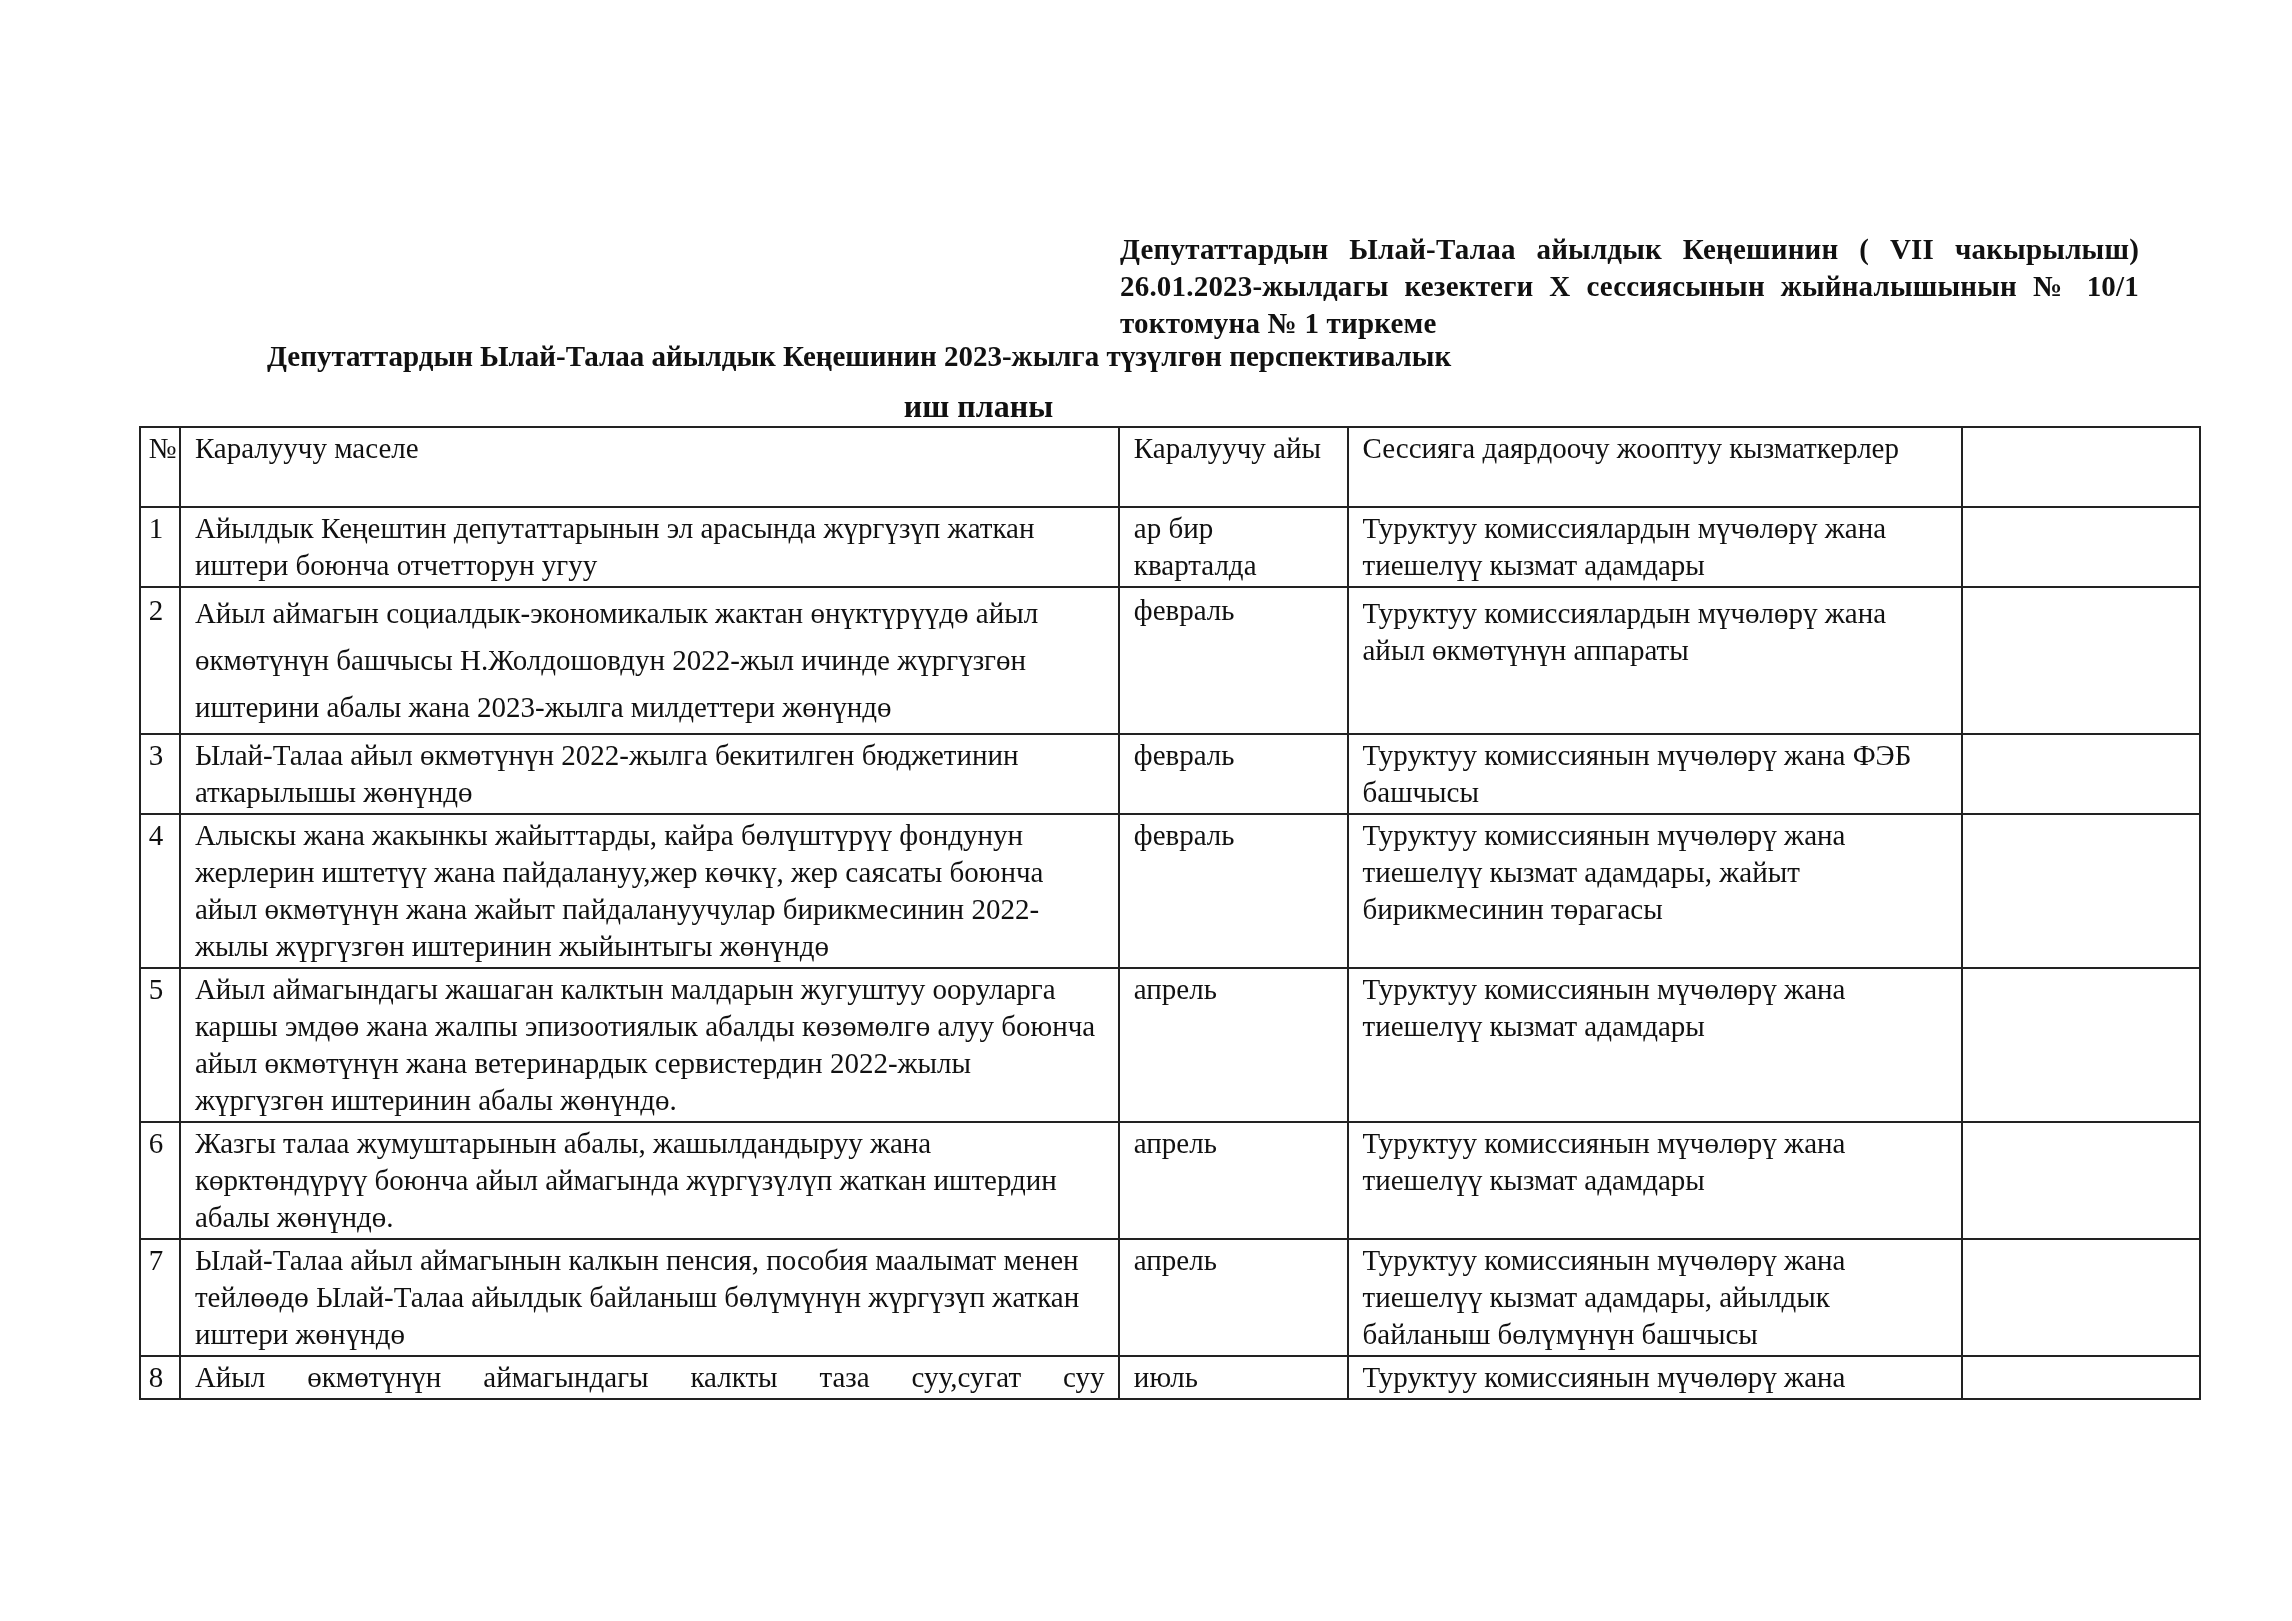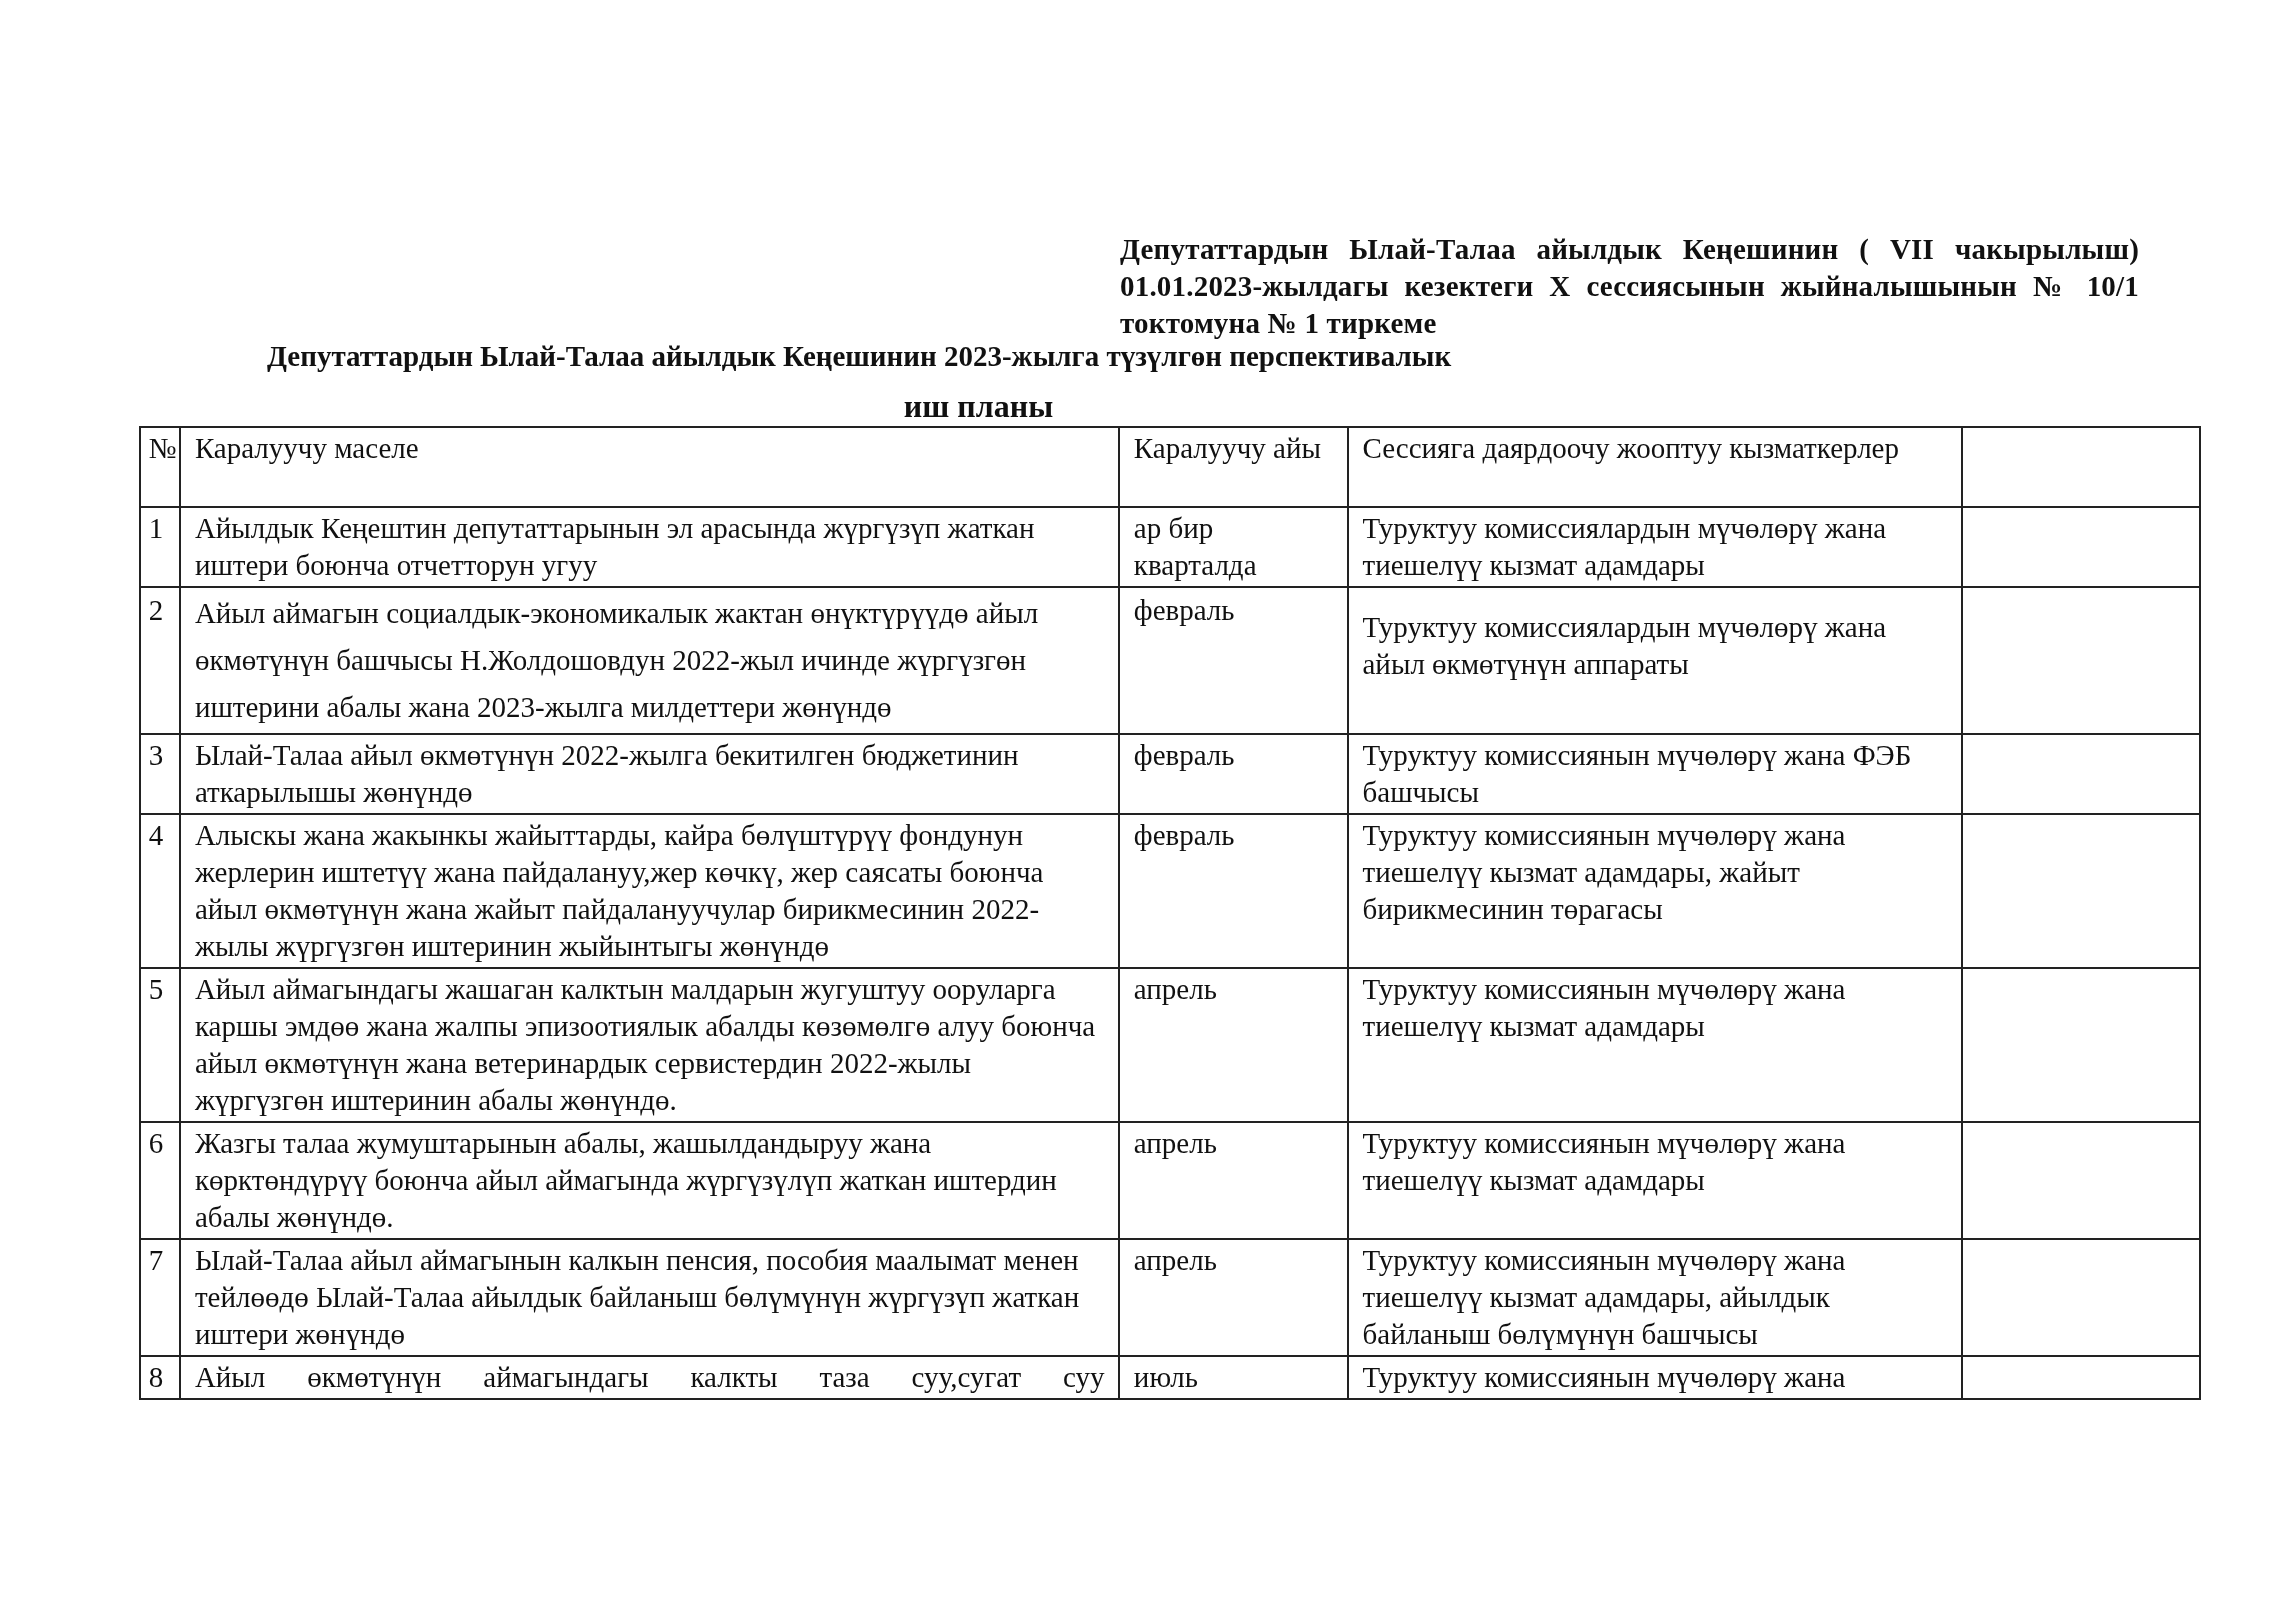--- a/index.html
+++ b/index.html
@@ -66,29 +66,29 @@
     }
     .c-num { width: 38px; }
     .c-issue { width: 887px; }
     .c-month { width: 216px; }
     .c-resp { width: 580px; }
     .c-extra { width: 225px; }
     td.issue { text-align: justify; text-align-last: left; }
     td.resp-j { text-align: justify; text-align-last: left; }
     th.h-issue, th.h-resp { padding-left: 21.6px; }
     .row2 td { line-height: 47px; padding-top: 0; }
-    .row2 td.resp { line-height: 37px; padding-top: 21px; }
+    .row2 td.resp { line-height: 37px; padding-top: 7px; }
     .row2 td.month { line-height: 37px; padding-top: 3.9px; }
     .row2 td.num { line-height: 37px; padding-top: 3.9px; }
     tr.cut td { height: 33px; overflow: hidden; }
   </style>
 </head>
 <body>
 
-<div class="annex">Депутаттардын Ылай-Талаа айылдык Кеңешинин ( VII чакырылыш) 01.01.2023-жылдагы кезектеги X сессиясынын жыйналышынын № 10/1 токтомуна № 1 тиркеме</div>
+<div class="annex">Депутаттардын Ылай-Талаа айылдык Кеңешинин ( VII чакырылыш) 26.01.2023-жылдагы кезектеги X сессиясынын жыйналышынын № 10/1 токтомуна № 1 тиркеме</div>
 
 <div class="title-line1">Депутаттардын Ылай-Талаа айылдык Кеңешинин 2023-жылга түзүлгөн перспективалык</div>
 <div class="title-line2">иш планы</div>
 
 <table class="plan">
   <colgroup>
     <col class="c-num">
     <col class="c-issue">
     <col class="c-month">
     <col class="c-resp">

